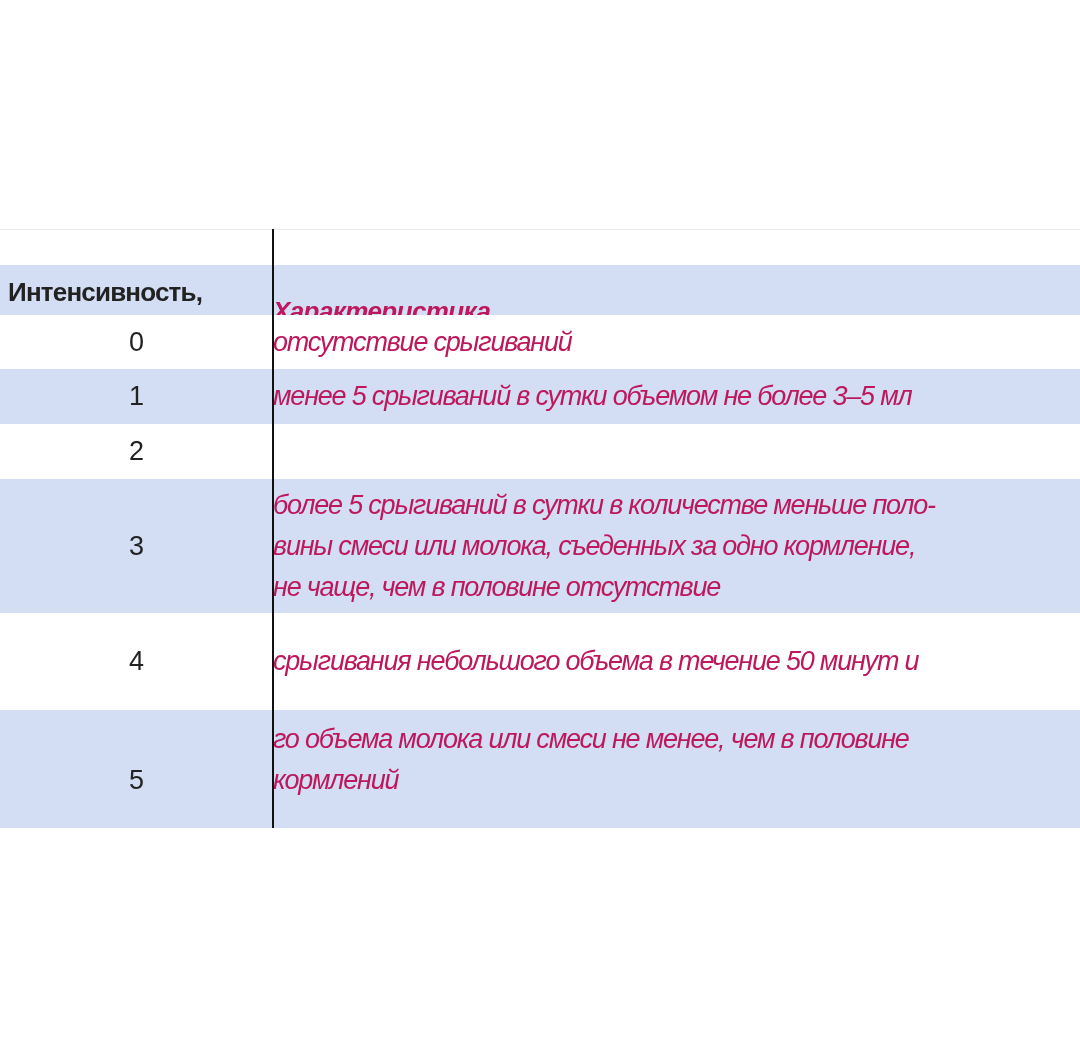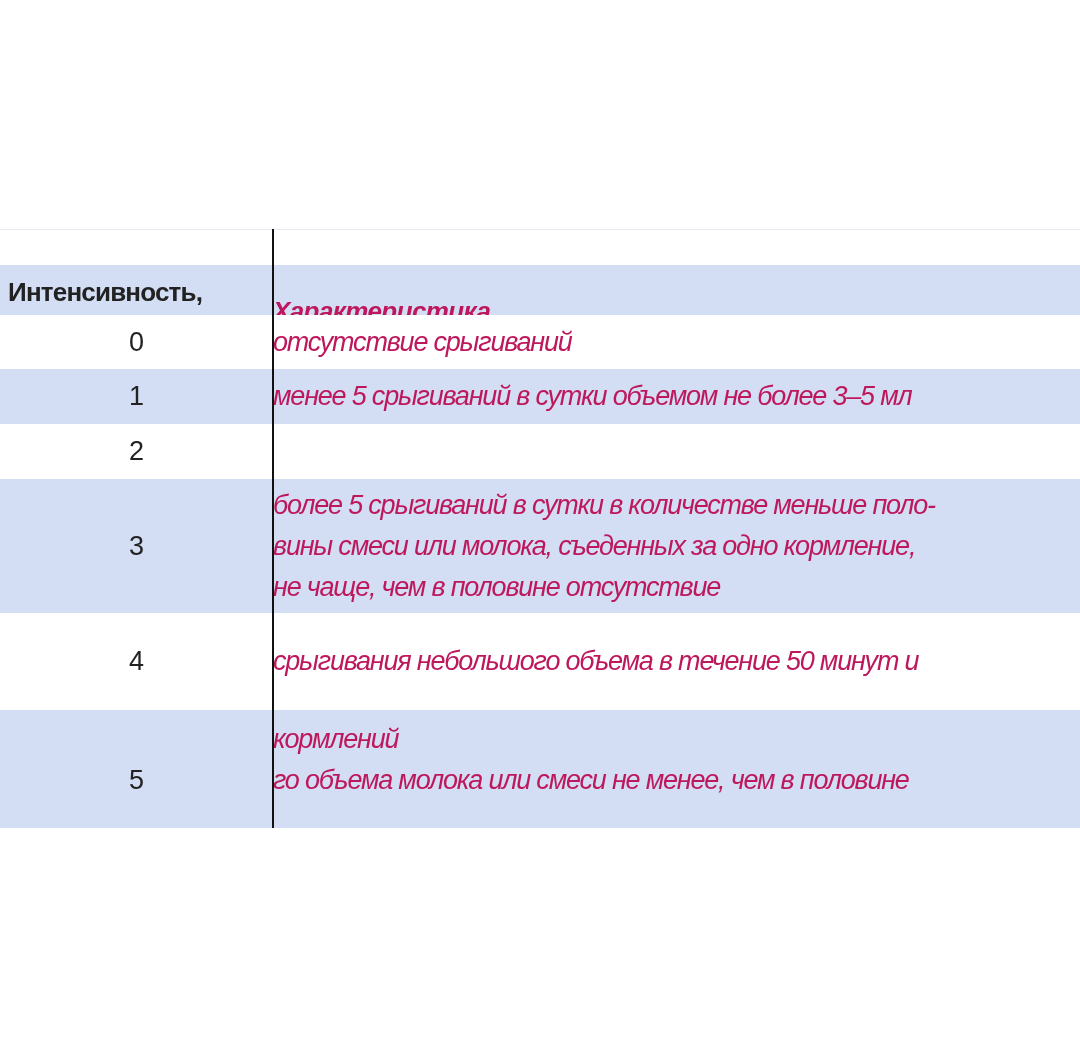--- a/index.html
+++ b/index.html
@@ -75,20 +75,20 @@
       <div>
         <span>срыгивания небольшого объема в течение 50 минут и</span>
       </div>
     </div>
   </div>
 
   <div class="row blue" style="top:481px;height:140px;align-items:flex-start;">
     <div class="c1" style="height:140px;">5</div>
     <div class="c2" style="align-items:flex-start;padding-top:9px;">
       <div>
+        <span>го объема молока или смеси не менее, чем в половине</span>
         <span>кормлений</span>
-        <span>го объема молока или смеси не менее, чем в половине</span>
       </div>
     </div>
   </div>
 
   <div class="divider"></div>
 </div>
 
 </body></html>

